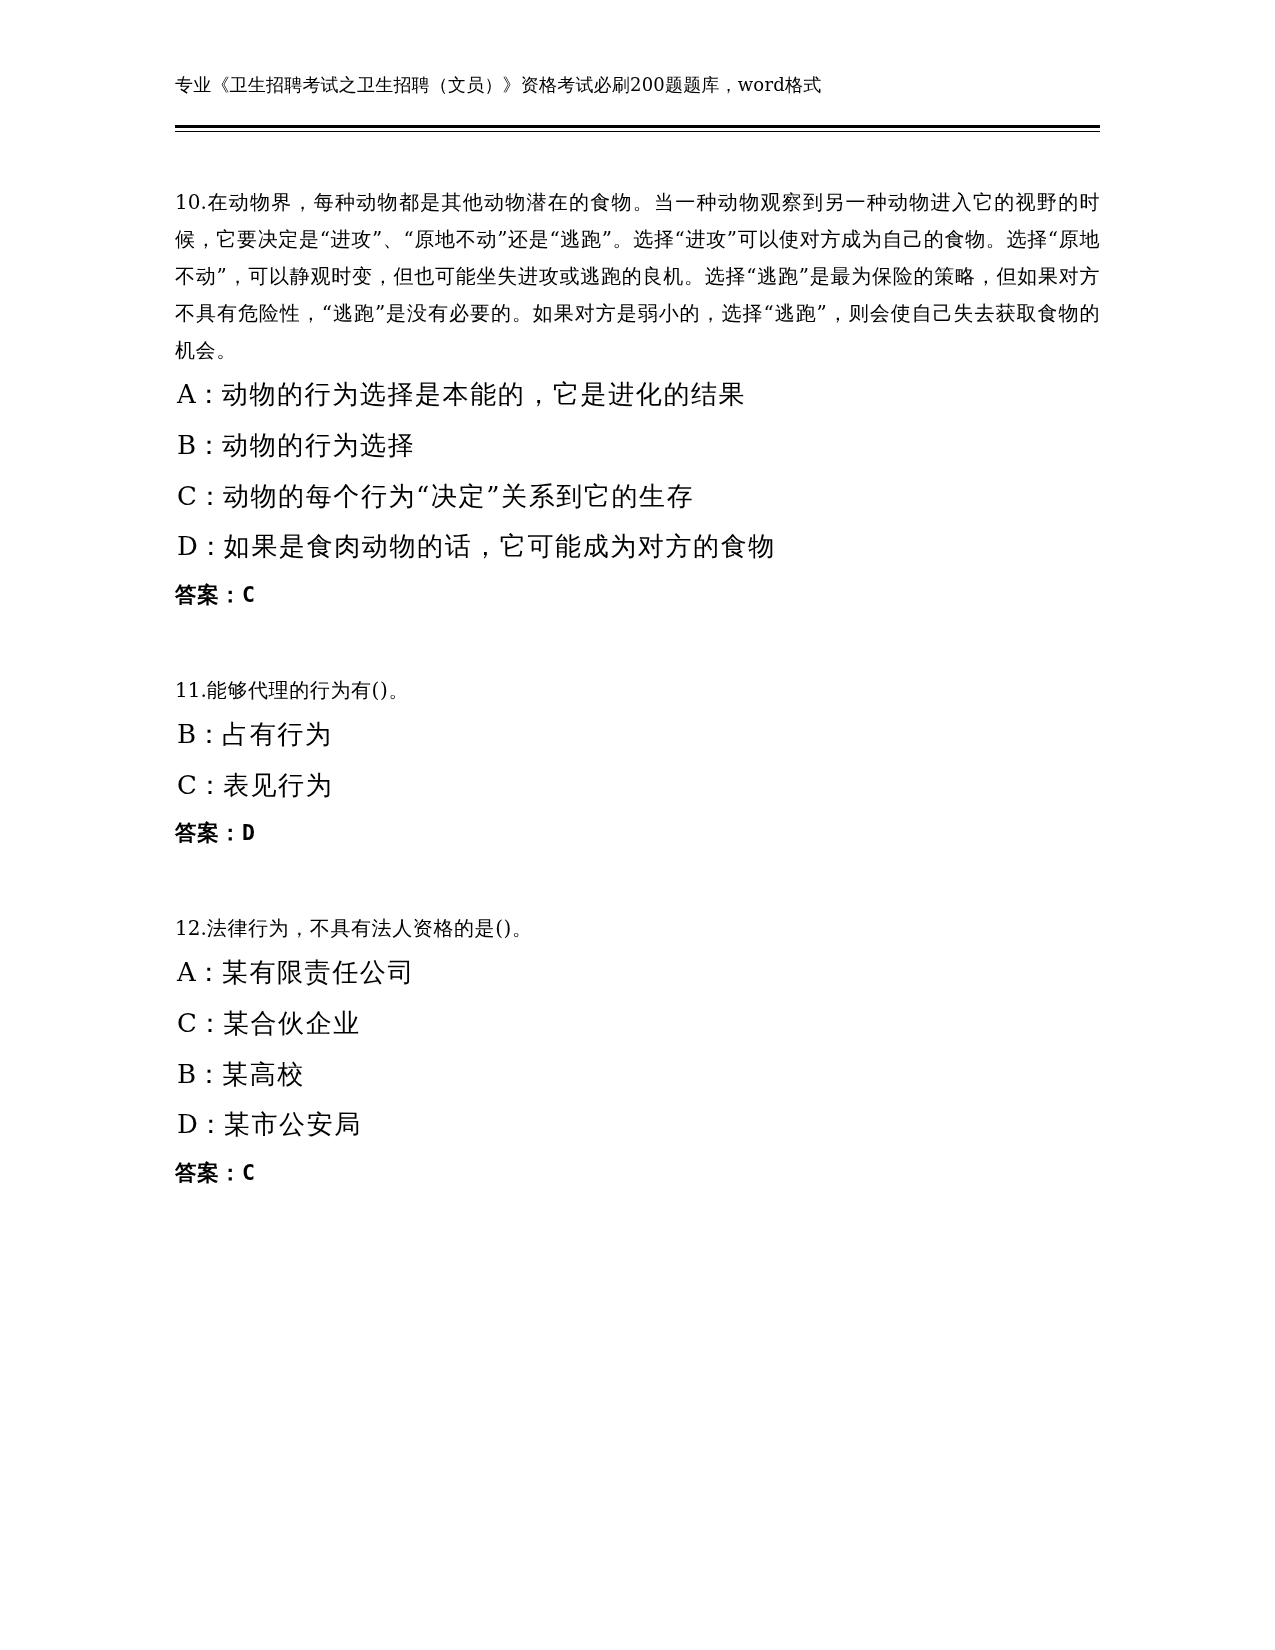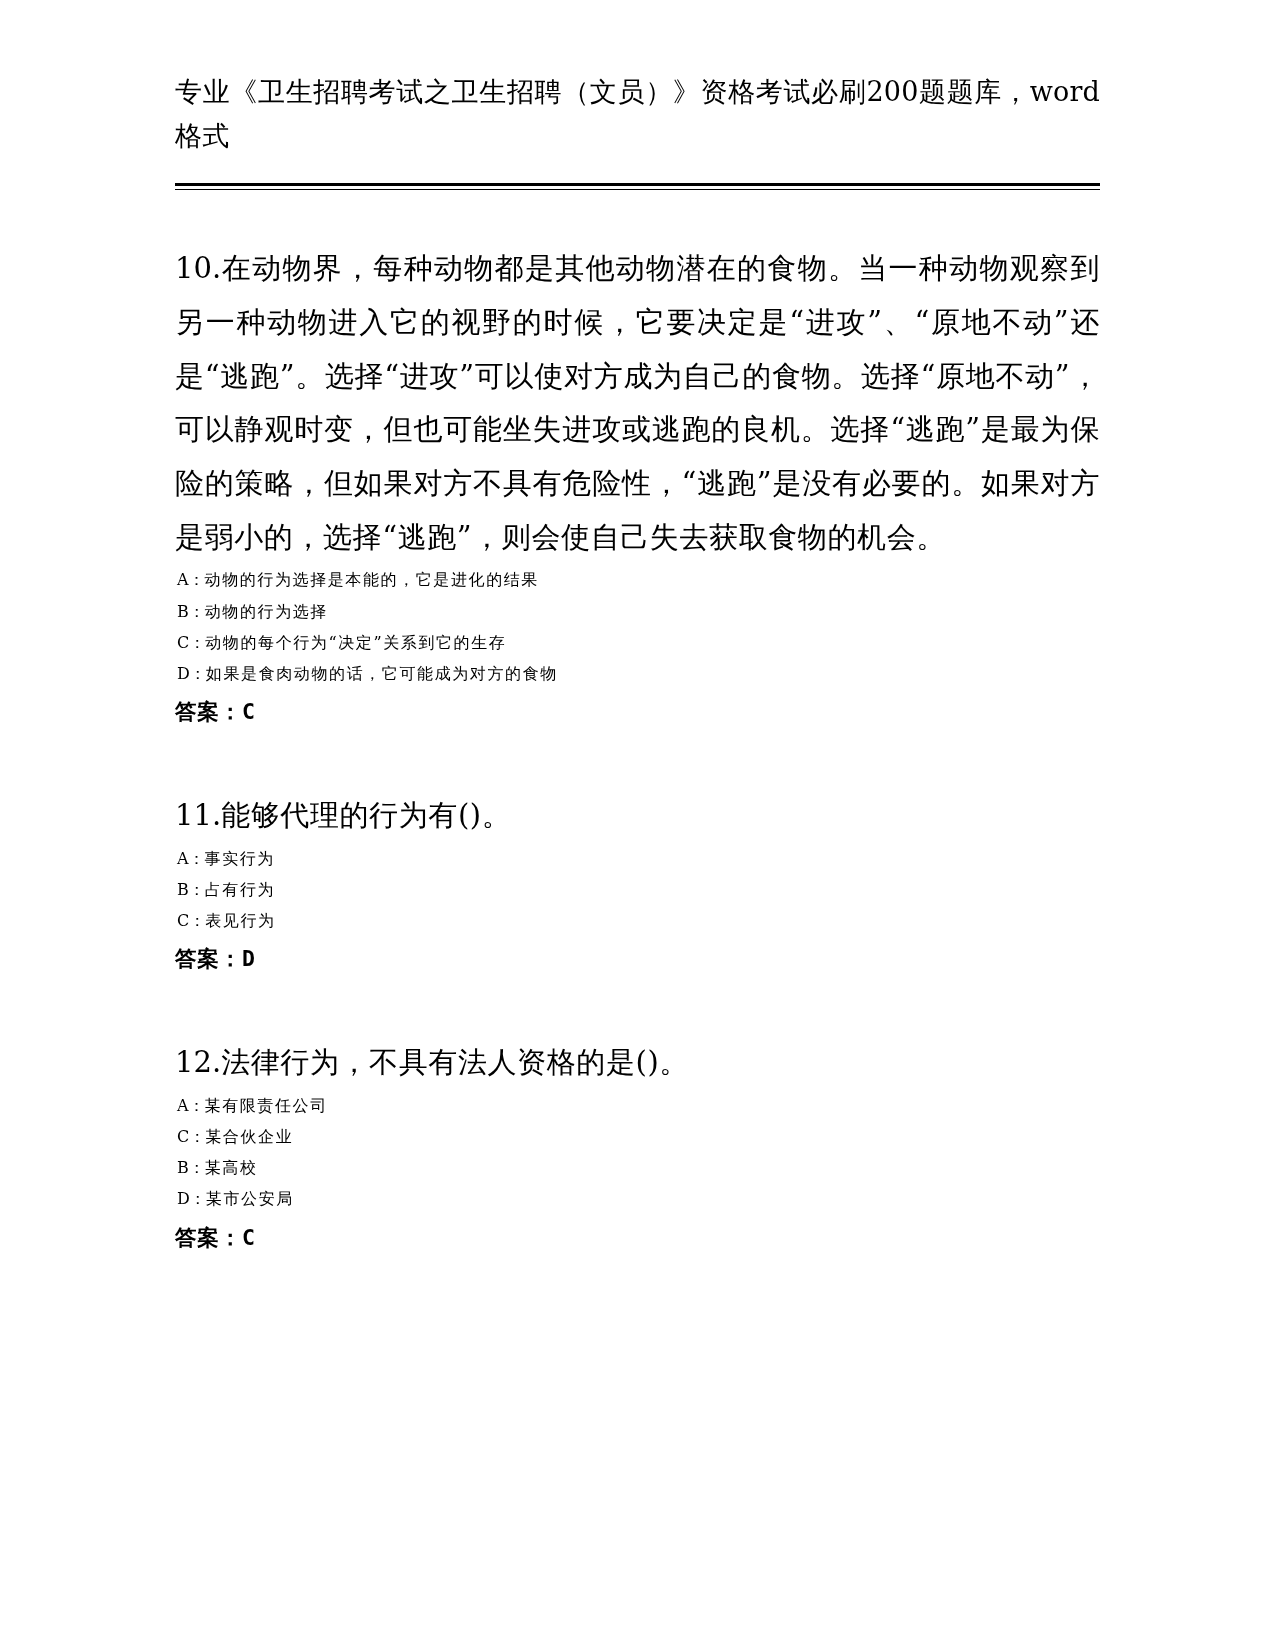--- a/index.html
+++ b/index.html
@@ -15,51 +15,51 @@
     position: relative;
     overflow: hidden;
   }
   .page {
     box-sizing: border-box;
     width: 1275px;
     height: 1650px;
     padding: 70px 175px 0 175px;
   }
   .header {
-    font-size: 27px;
+    font-size: 18px;
     line-height: 1.62;
     letter-spacing: 0.2px;
     text-align: justify;
     color: #000;
   }
   .header-rule {
     margin-top: 26px;
     border-top: 3px solid #000;
     border-bottom: 1px solid #000;
     height: 3px;
     box-sizing: content-box;
   }
   .body-area {
     margin-top: 52px;
   }
   .question-block {
     margin-bottom: 56px;
   }
   .q-stem {
-    font-size: 29px;
+    font-size: 20px;
     line-height: 1.85;
     text-align: justify;
     text-justify: inter-ideograph;
     letter-spacing: 0.6px;
   }
   .q-stem .qnum {
     letter-spacing: 0;
   }
   .opt {
-    font-size: 16px;
+    font-size: 26px;
     line-height: 1.95;
     letter-spacing: 1.6px;
     padding-left: 2px;
   }
   .opt .optlabel {
     letter-spacing: 0;
   }
   .ans {
     font-size: 21.5px;
     line-height: 1.95;
@@ -104,23 +104,20 @@
       <div class="ans">
         <span>答案：</span><span class="ansval">C</span>
       </div>
     </div>
 
     <div class="question-block">
       <div class="q-stem">
         <span class="qnum">11.</span><span>能够代理的行为有()。</span>
       </div>
       <div class="opt">
-        <span class="optlabel">A：</span><span>事实行为</span>
-      </div>
-      <div class="opt">
         <span class="optlabel">B：</span><span>占有行为</span>
       </div>
       <div class="opt">
         <span class="optlabel">C：</span><span>表见行为</span>
       </div>
       <div class="ans">
         <span>答案：</span><span class="ansval">D</span>
       </div>
     </div>
 

